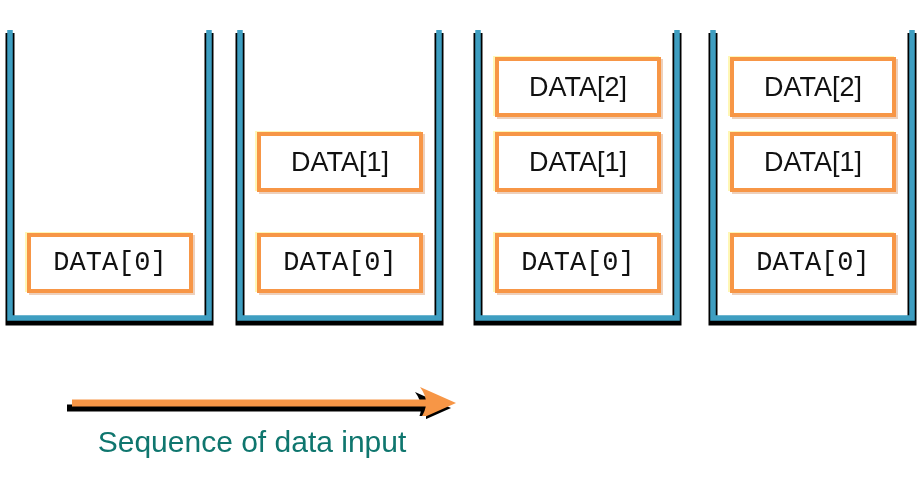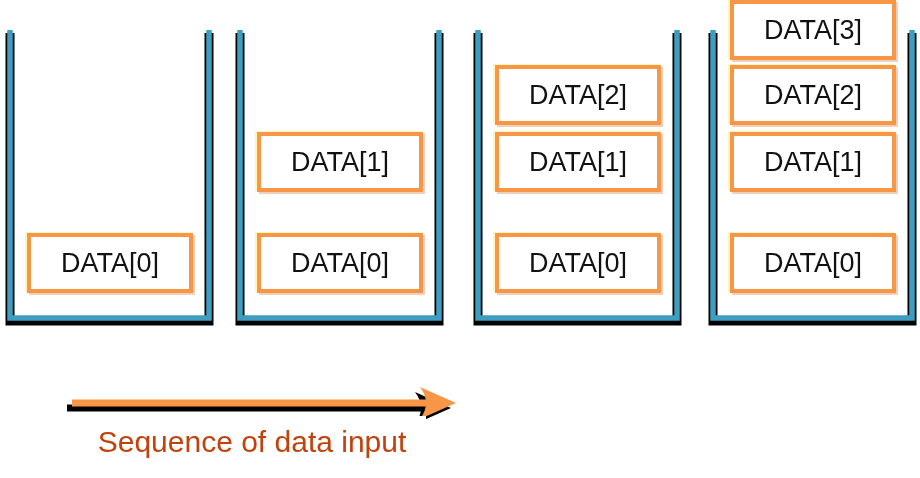--- a/index.html
+++ b/index.html
@@ -46,44 +46,44 @@
     border: 4px solid #F79646;
     box-shadow: -2px -1px 0 rgba(255, 238, 90, 0.45),
                  2px  2px 0 rgba(205, 120, 60, 0.35);
     display: flex;
     align-items: center;
     justify-content: center;
     font-size: 27px;
     color: #111111;
     white-space: nowrap;
   }
-  .slot0 { top: 233px; }
+  .slot0 { top: 233px; font-family: Liberation Mono, monospace; }
   .slot1 { top: 132px; }
-  .slot2 { top: 65px;  }
+  .slot2 { top: 57px;  }
   .slot3 { top: 0px;   }
 
   .arrow-wrap {
     position: absolute;
     left: 58px;
     top: 383px;
     width: 410px;
     height: 48px;
   }
   .caption-box {
     position: absolute;
     left: 78px;
     top: 416px;
     width: 348px;
     height: 52px;
     background: #ffffff;
     display: flex;
     align-items: center;
     justify-content: center;
     font-size: 30px;
-    color: #c2410c;
+    color: #0f766e;
     white-space: nowrap;
   }
 </style>
 </head>
 <body>
 
 <div class="canvas">
 
   <div class="stack" style="left:0px">
     <svg width="220" height="345" viewBox="0 0 220 345">
@@ -110,21 +110,20 @@
     <div class="box slot2">DATA[2]</div>
     <div class="box slot1">DATA[1]</div>
     <div class="box slot0">DATA[0]</div>
   </div>
 
   <div class="stack" style="left:703px">
     <svg width="220" height="345" viewBox="0 0 220 345">
       <path class="wall-shadow" d="M 10 33 L 10 321 L 209 321 L 209 33"></path>
       <path class="wall" d="M 10 30 L 10 318 L 209 318 L 209 30"></path>
     </svg>
-    <div class="box slot3">DATA[3]</div>
     <div class="box slot2">DATA[2]</div>
     <div class="box slot1">DATA[1]</div>
     <div class="box slot0">DATA[0]</div>
   </div>
 
   <div class="arrow-wrap">
     <svg width="410" height="48" viewBox="0 0 410 48">
       <g transform="translate(-5,5)">
         <line x1="14" y1="20" x2="368" y2="20" stroke="#000000" stroke-width="7"></line>
         <path d="M 398 20 L 362 4 Q 374 20 362 36 Z" fill="#000000"></path>

